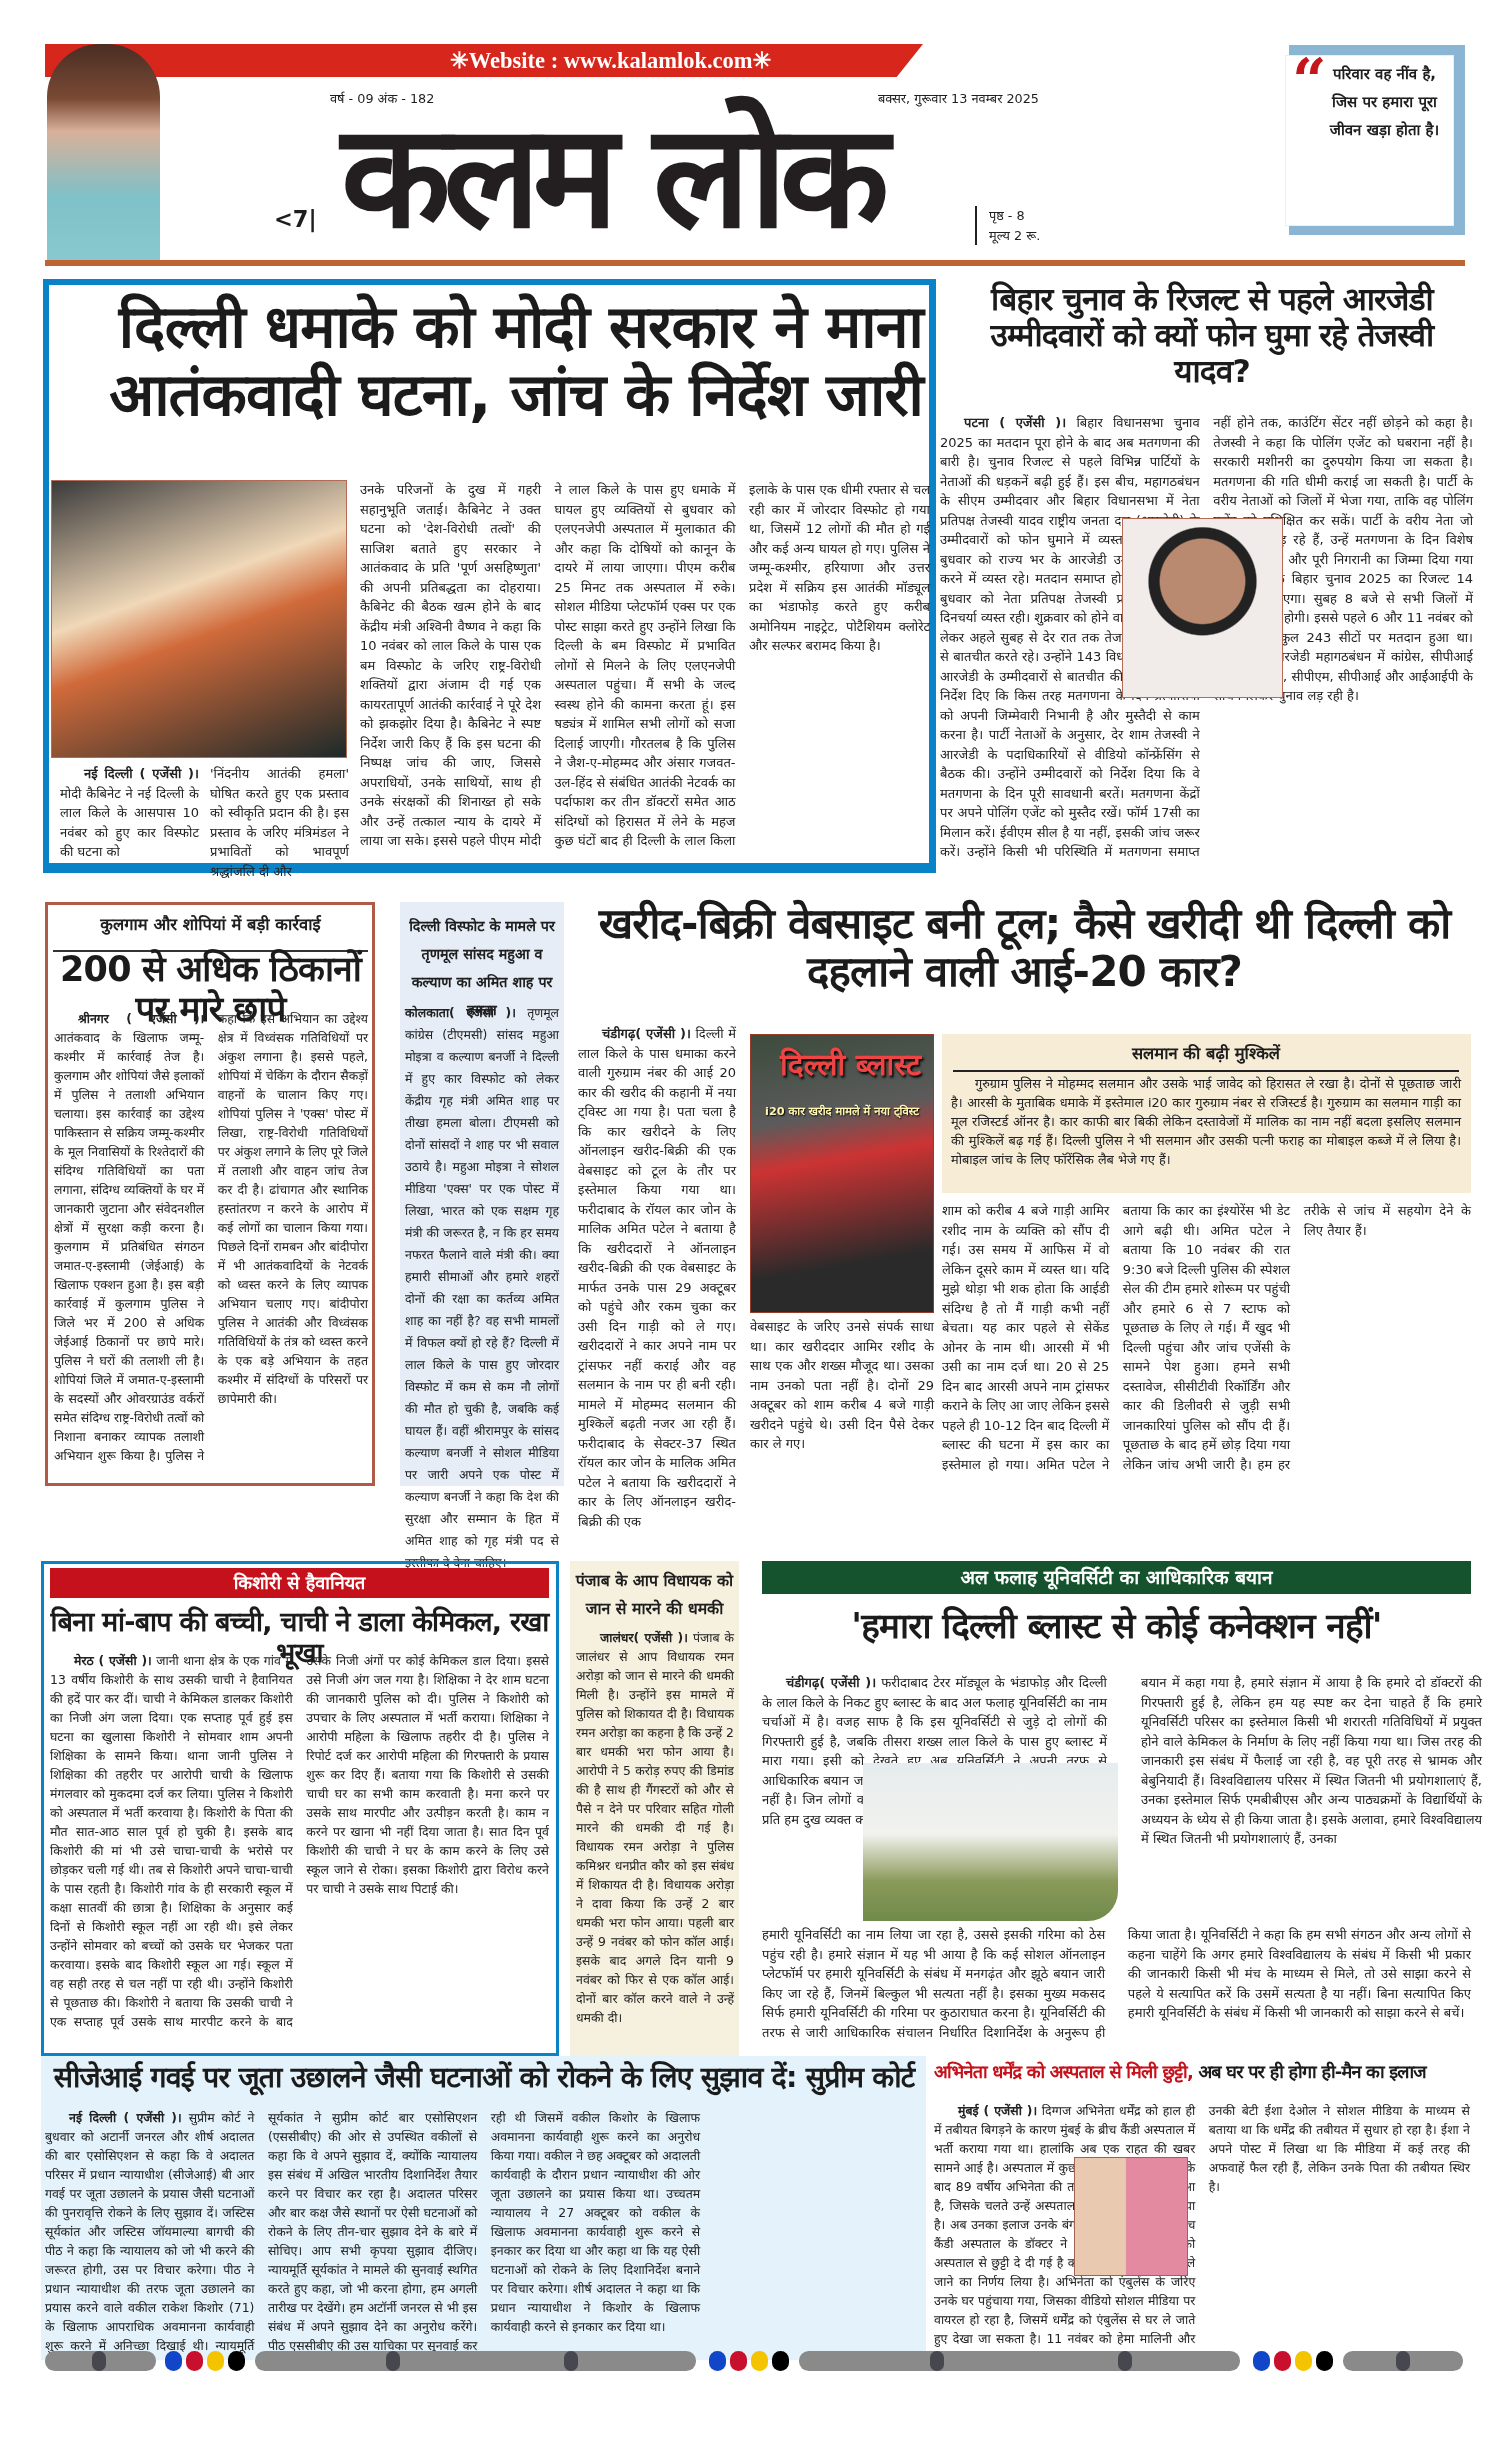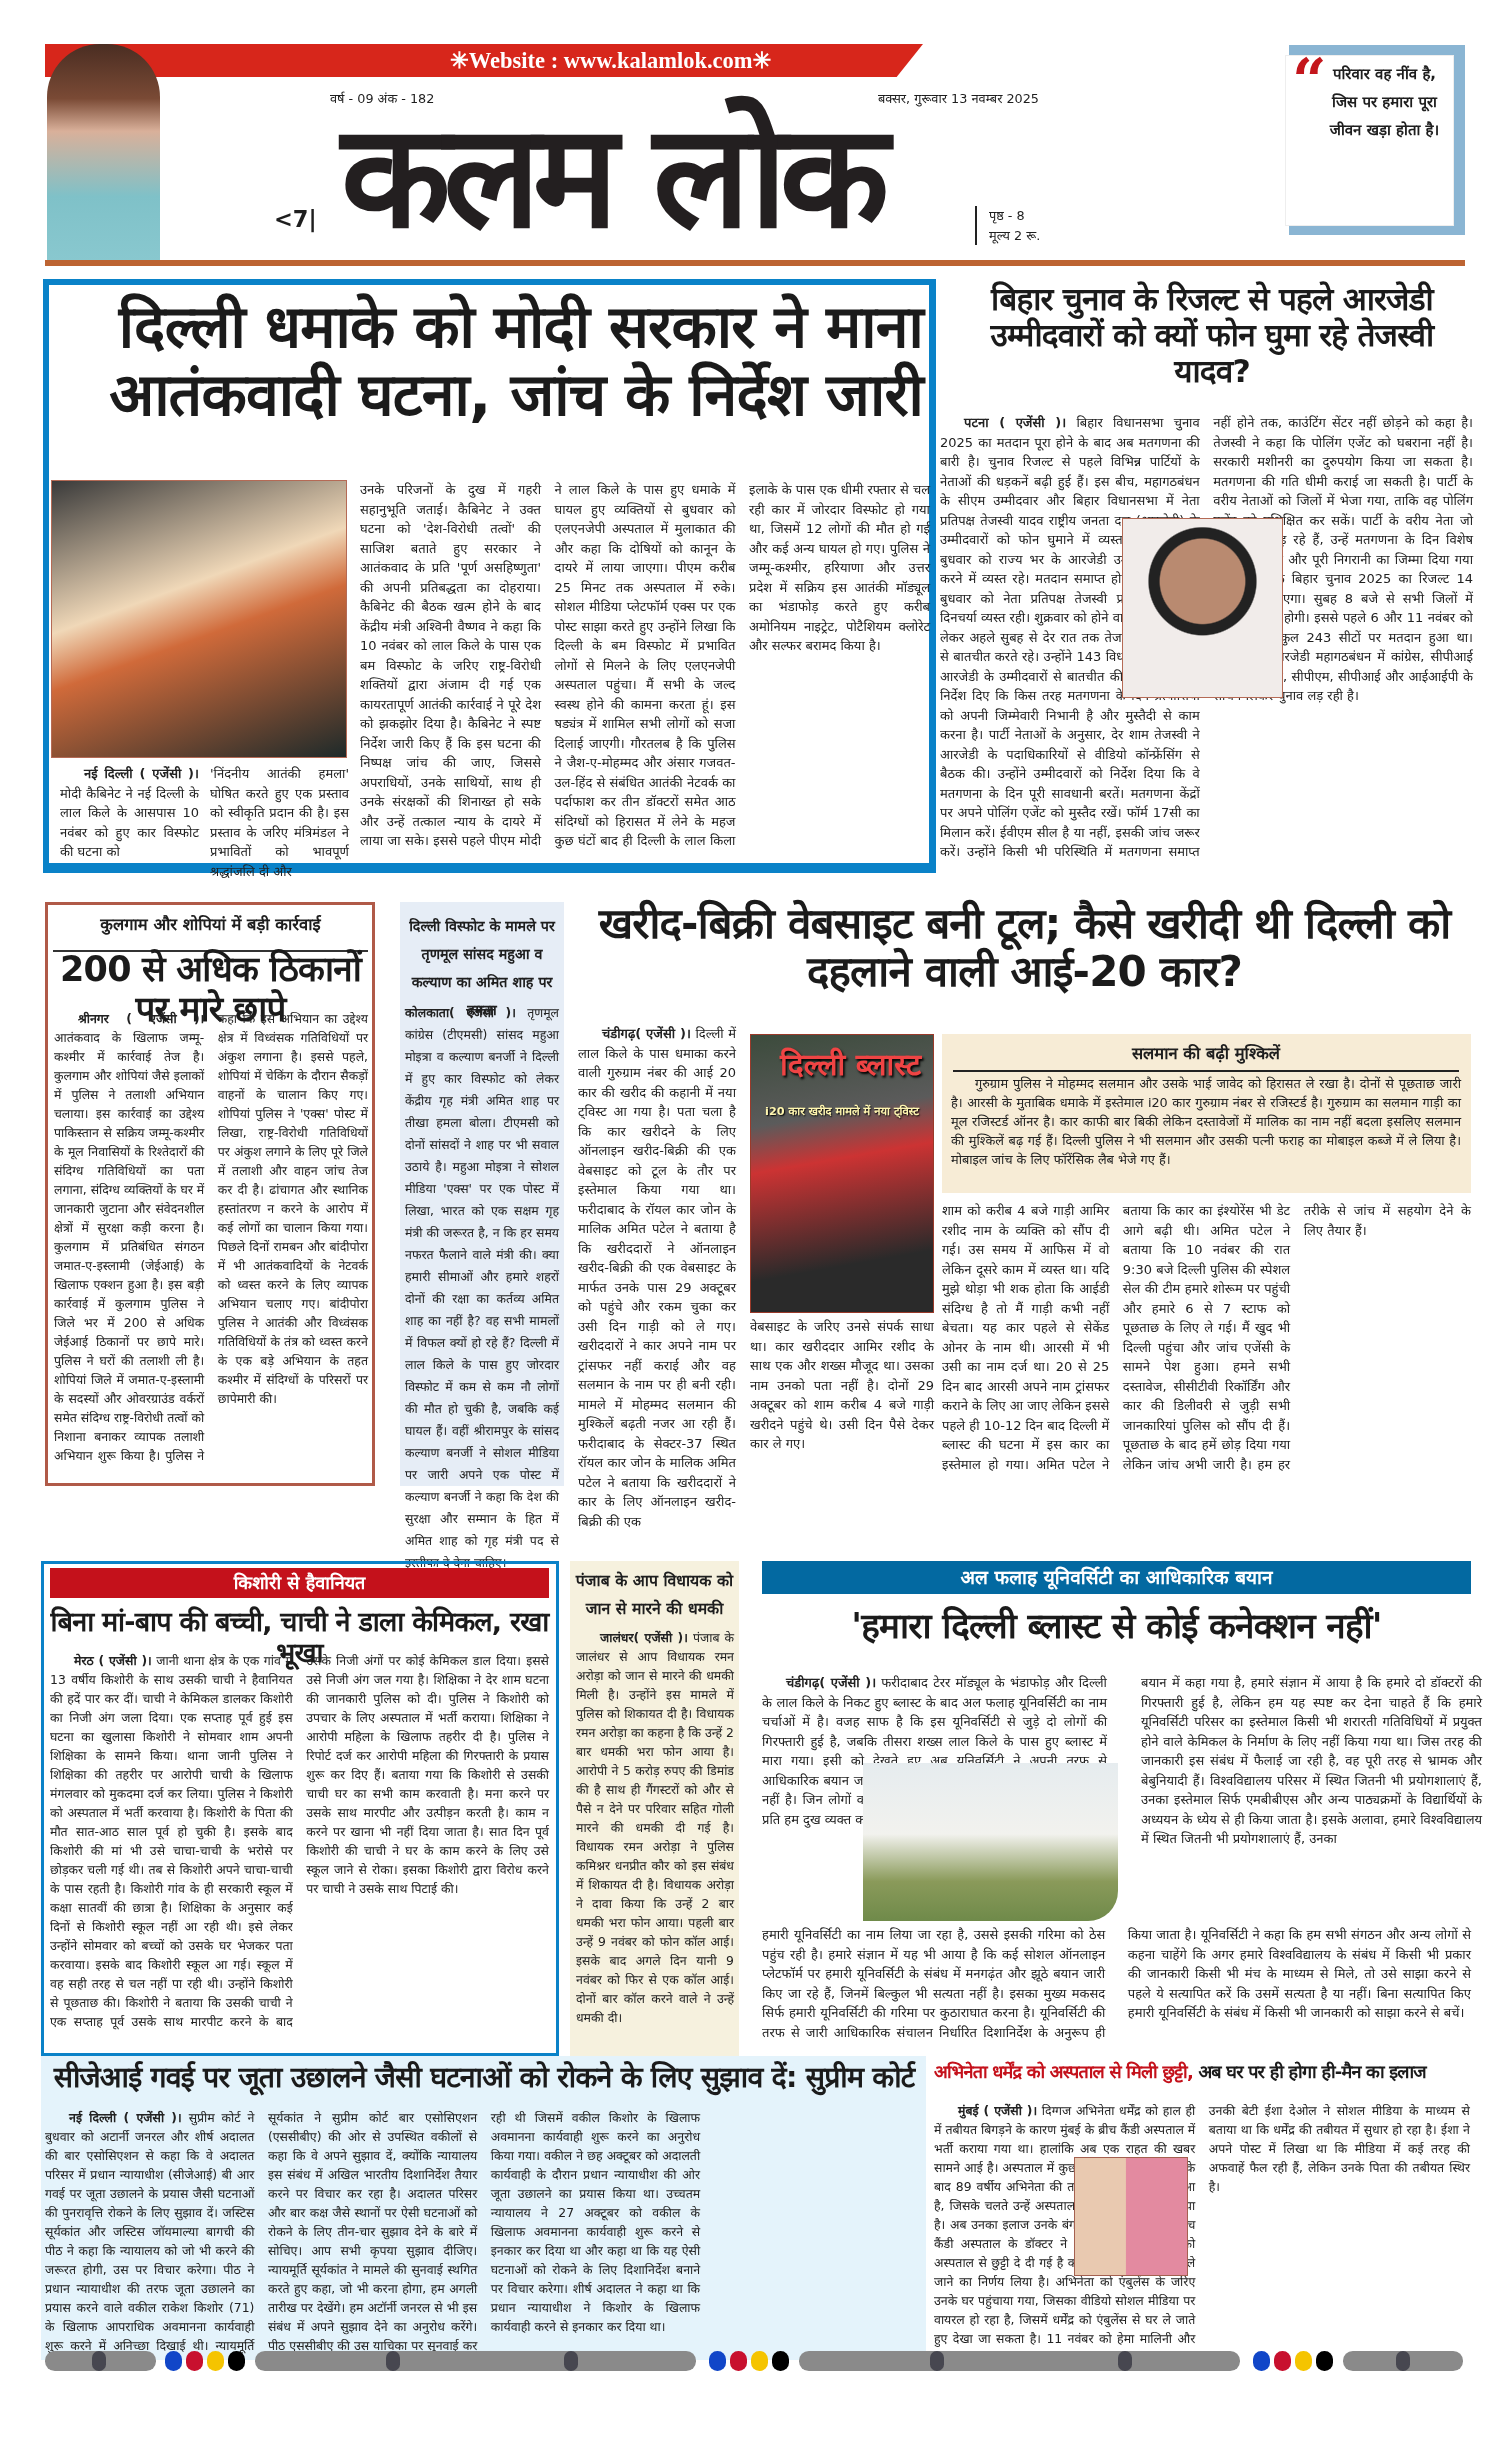--- a/index.html
+++ b/index.html
@@ -74,21 +74,21 @@
   #kish-headline { left: 50px; top: 1606px; width: 499px; font-size: 27px; text-align: center; }
   #kish-text { left: 50px; top: 1651px; width: 499px; height: 398px; column-count: 2; font-size: 12.4px; line-height: 19px; }
 
   
   #pun-box { left: 570px; top: 1561px; width: 169px; height: 495px; background: #f6f1de; }
   #pun-headline { left: 574px; top: 1567px; width: 161px; text-align: center; font-size: 15.8px; line-height: 28px; font-weight: bold; }
   #pun-text { left: 576px: top: 1628px; }
   #pun-text { left: 576px; top: 1628px; width: 158px; font-size: 12.4px; line-height: 19px; }
 
   
-  #alf-kicker { left: 762px; top: 1561px; width: 709px; height: 33px; background: #0369a1; color: #fff; text-align: center; font-size: 19px; line-height: 33px; font-weight: bold; }
+  #alf-kicker { left: 762px; top: 1561px; width: 709px; height: 33px; background: #14532d; color: #fff; text-align: center; font-size: 19px; line-height: 33px; font-weight: bold; }
   #alf-headline { left: 762px; top: 1606px; width: 709px; text-align: center; font-size: 35px; }
   #alf-text-1 { left: 762px; top: 1673px; width: 345px; }
   #alf-text-2 { left: 1129px; top: 1673px; width: 341px; margin-left: 12px; }
   #alf-photo { left: 863px; top: 1763px; width: 255px; height: 158px; background: linear-gradient(180deg,#e6ecef 0%,#f2f2ee 45%,#8a9a5a 75%,#6f8a4a 100%); border-radius: 0 0 30px 0; }
   #alf-text-3 { left: 762px; top: 1925px; width: 709px; height: 131px; column-count: 2; column-gap: 22.5px; }
 
   
   #sc-box { left: 41px; top: 2056px; width: 885px; height: 304px; background: #e4f3fb; }
   #sc-headline { left: 45px; top: 2062px; width: 878px; text-align: center; font-size: 28.5px; }
   #sc-text { left: 45px; top: 2108px; width: 878px; height: 248px; column-count: 4; font-size: 12.4px; line-height: 19px; }

